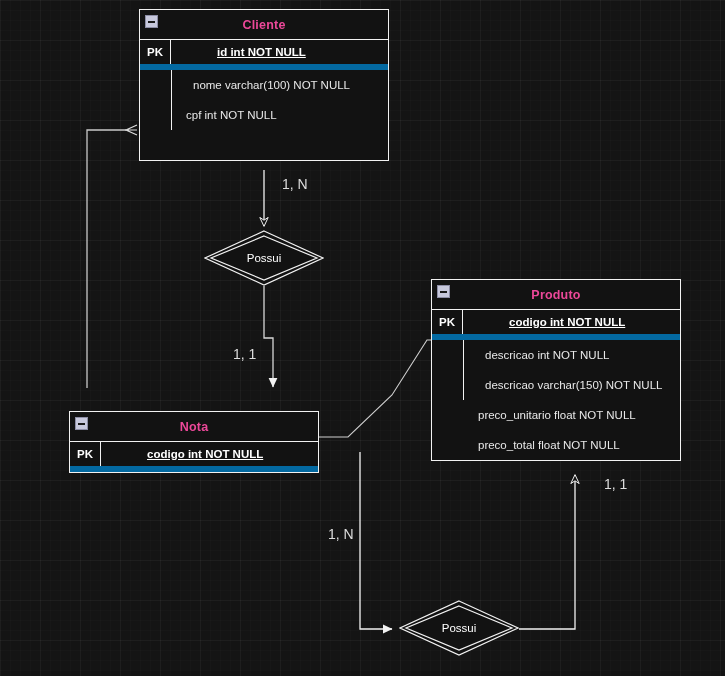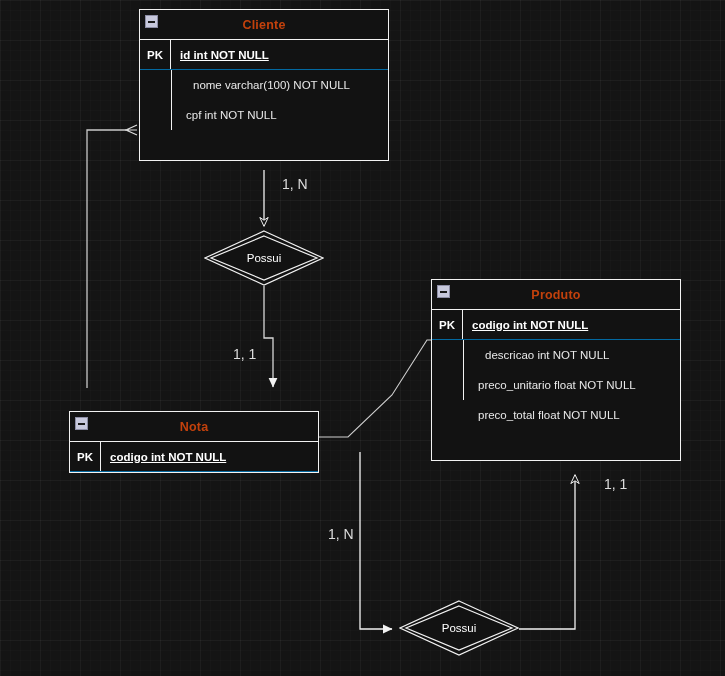--- a/index.html
+++ b/index.html
@@ -40,21 +40,21 @@
   .ent-header {
     position: relative;
     height: 30px;
     border-bottom: 1px solid #f2f2f2;
     display: flex;
     align-items: center;
     justify-content: center;
     box-sizing: border-box;
   }
   .ent-title {
-    color: #c2410c;
+    color: #ec4899;
     font-size: 12.5px;
     font-weight: bold;
     letter-spacing: 0.2px;
   }
   .collapse-icon {
     position: absolute;
     left: 5px;
     top: 5px;
     width: 13px;
     height: 13px;
@@ -68,22 +68,23 @@
   }
   .collapse-icon span {
     display: block;
     width: 7px;
     height: 2px;
     background: #1a1a1a;
   }
   .pk-row {
     display: flex;
     height: 30px;
-    border-bottom: 1px solid #0369a1;
-    box-sizing: border-box;
+    border-bottom: 6px solid #0369a1;
+    box-sizing: border-box;
+    gap: 37px;
   }
   .pk-cell {
     width: 31px;
     flex: 0 0 31px;
     border-right: 1px solid #f2f2f2;
     display: flex;
     align-items: center;
     justify-content: center;
     color: #ffffff;
     font-size: 11.5px;
@@ -218,20 +219,24 @@
     <div class="pk-row">
       <div class="pk-cell">PK</div>
       <div class="pk-field">codigo int NOT NULL</div>
     </div>
     <div class="ent-body" style="height:120px;">
       <div class="body-divider" style="height:60px;"></div>
       <div class="attr-row">
         <div class="attr-gutter"></div>
         <div class="attr-text">descricao int NOT NULL</div>
       </div>
+      <div class="attr-row">
+        <div class="attr-gutter"></div>
+        <div class="attr-text">descricao varchar(150) NOT NULL</div>
+      </div>
       <div class="attr-row indented">
         <div class="attr-gutter"></div>
         <div class="attr-text">preco_unitario float NOT NULL</div>
       </div>
       <div class="attr-row indented">
         <div class="attr-gutter"></div>
         <div class="attr-text">preco_total float NOT NULL</div>
       </div>
     </div>
   </div>

